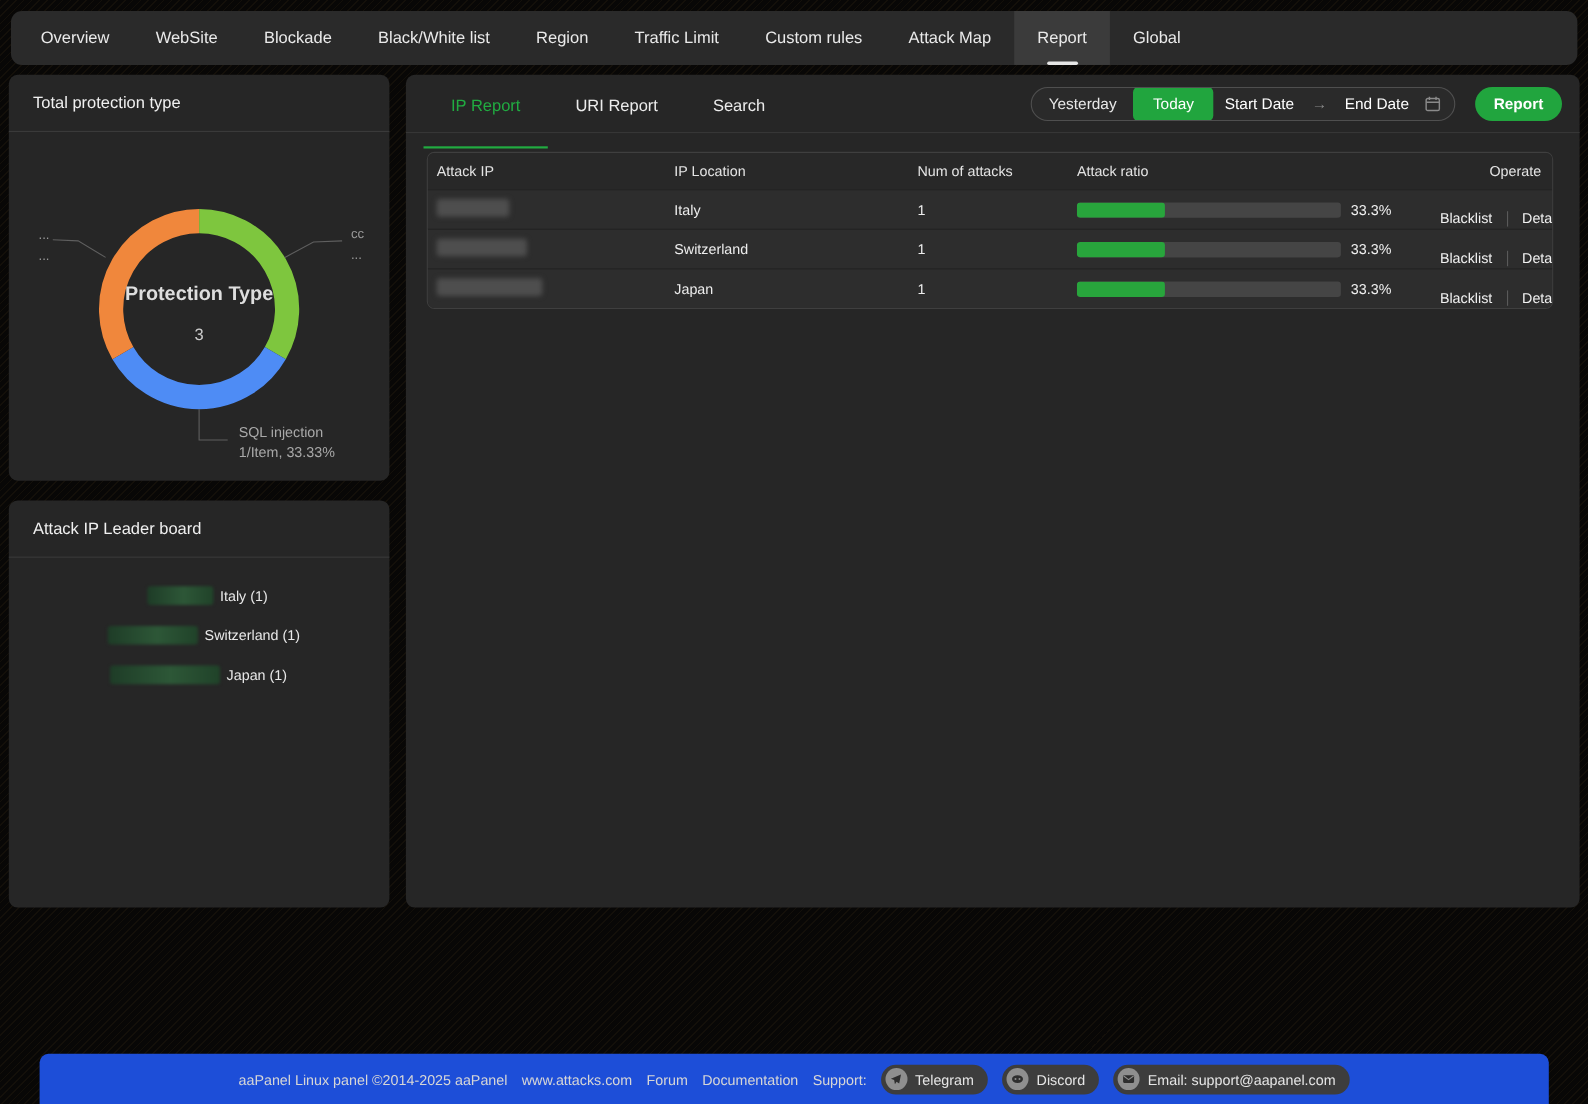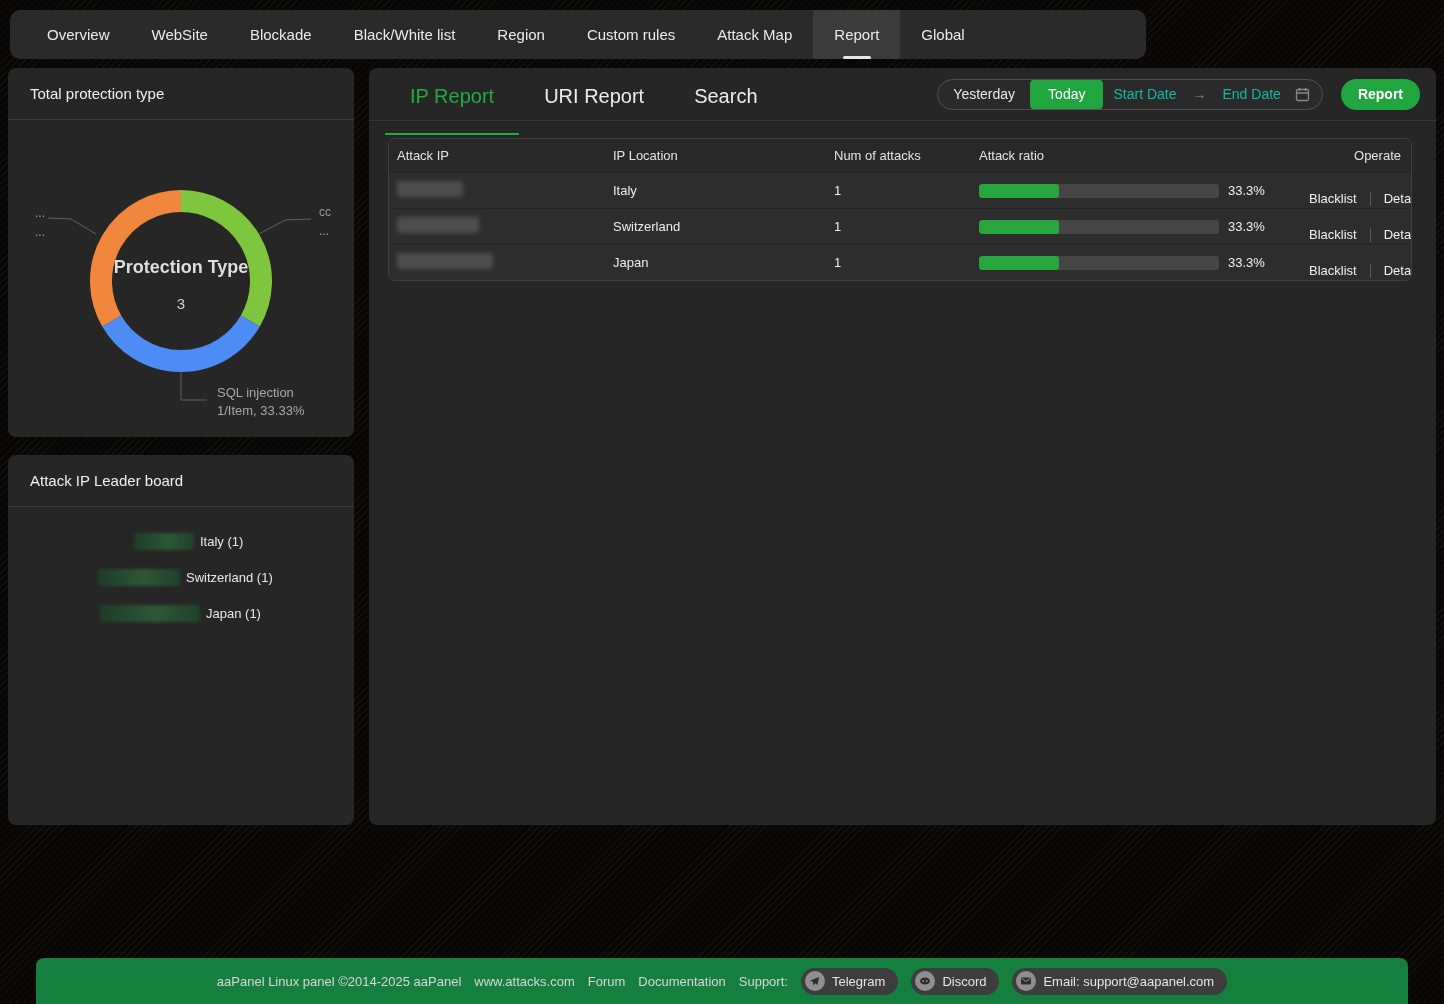--- a/index.html
+++ b/index.html
@@ -7,23 +7,23 @@
   body {
     position:relative;
     font-family:"Liberation Sans","DejaVu Sans",sans-serif;
     background-color:#080706;
     background-image:repeating-linear-gradient(135deg, rgba(120,90,40,0.10) 0 1px, transparent 1px 5px);
     color:#e8e8e8;
     overflow:hidden;
   }
   
   .topnav {
-    position:absolute; left:10px; top:10px; width:1136px; height:49px;
+    position:absolute; left:10px; top:10px; width:1424px; height:49px;
     background:#2a2a2a; border-radius:10px;
-    display:flex; align-items:flex-end; padding-left:16px;
+    display:flex; align-items:flex-end; padding-left:6px;
   }
   .nav-tab {
     padding:0 21px; line-height:49px; font-size:15px; color:#eaeaea;
     cursor:pointer; position:relative; white-space:nowrap;
   }
   .nav-tab.active { background:#3b3b3b; }
   .nav-tab.active::after {
     content:""; position:absolute; left:50%; transform:translateX(-50%);
     bottom:0; width:28px; height:3px; background:#e6e6e6; border-radius:2px;
   }
@@ -56,32 +56,32 @@
   .lb-row-0 { margin-left:126px; } .lb-row-0 .lb-bar { width:60px; }
   .lb-row-1 { margin-left:90px;  } .lb-row-1 .lb-bar { width:82px; }
   .lb-row-2 { margin-left:92px;  } .lb-row-2 .lb-bar { width:100px; }
   
   #main-panel { left:369px; top:68px; width:1067px; height:757px; }
   .panel-header {
     height:53px; display:flex; align-items:center;
     border-bottom:1px solid #363636; padding-left:16px; padding-right:16px;
   }
   .main-tab {
-    padding:0 25px; height:65px; line-height:53px; font-size:20px;
+    padding:0 25px; height:65px; line-height:53px; font-size:15px;
     color:#ececec; cursor:pointer; border-bottom:2px solid transparent;margin-top:17px;
   }
   .main-tab.active { color:#21ab41; border-bottom:2px solid #21ab41; }
   .header-right { margin-left:auto; display:flex; align-items:center; gap:18px;justify-content:flex-end; }
   .date-pill {
     display:flex; align-items:center; height:31px;
     border:1px solid #4f4f4f; border-radius:16px; background:#2a2a2a; overflow:hidden;
   }
   .seg { padding:0 15px; line-height:29px; font-size:14px; color:#e8e8e8; cursor:pointer; white-space:nowrap; }
   .seg.today { background:#21a53e; color:#fff; border-radius:5px; height:31px; line-height:31px; margin:0; padding:0 18px; }
-  .date-field { padding:0 10px; font-size:14px; color:#14b8a6; cursor:pointer; white-space:nowrap; }
+  .date-field { padding:0 10px; font-size:14px; color:#ffffff; cursor:pointer; white-space:nowrap; }
   .date-arrow { color:#8a8a8a; font-size:14px; padding:0 6px; }
   .cal-icon { margin:0 12px 0 4px; display:flex; align-items:center; cursor:pointer; }
   .btn-report {
     height:31px; padding:0 17px; border:none; border-radius:16px;
     background:#21a53e; color:#fff; font-size:14px; font-weight:700;
     font-family:inherit; cursor:pointer; line-height:31px;
   }
   
   .table-wrap {
     position:absolute; left:19px; top:70px; width:1024px;
@@ -100,21 +100,21 @@
   .ratio-fill { height:14px; background:#28a53c; border-radius:3px; }
   .ratio-pct { margin-left:9px; font-size:13px; color:#f0f0f0; }
   .op-cell { display:flex; justify-content:center; align-items:center; gap:13px;margin-top:16px; }
   .op-link { color:#f2f2f2; cursor:pointer; }
   .op-div { width:1px; height:14px; background:#5a5a5a; }
   .ip-blur { display:inline-block; height:16px; border-radius:3px; background:#4e4e4e; filter:blur(2.5px); }
   .ip-blur-0 { width:66px; } .ip-blur-1 { width:82px; } .ip-blur-2 { width:96px; }
   
   .footer {
     position:absolute; left:36px; top:958px; width:1372px; height:46px;
-    background:#15803d; border-radius:8px 8px 0 0;
+    background:#1d4ed8; border-radius:8px 8px 0 0;
     display:flex; align-items:center; justify-content:center; gap:13px;
     font-size:13px; color:#d6d6d6;
   }
   .f-link { color:#d6d6d6; cursor:pointer; }
   .f-pill {
     display:flex; align-items:center; gap:7px; height:27px;
     background:#3d3d3d; border-radius:14px; padding:0 13px 0 4px;
     cursor:pointer; color:#e6e6e6;
   }
   .f-circle {
@@ -124,20 +124,21 @@
 </style>
 </head>
 <body>
 
 <nav class="topnav">
   <div class="nav-tab">Overview</div>
   <div class="nav-tab">WebSite</div>
   <div class="nav-tab">Blockade</div>
   <div class="nav-tab">Black/White list</div>
   <div class="nav-tab">Region</div>
+  <div class="nav-tab">Traffic Limit</div>
   <div class="nav-tab">Custom rules</div>
   <div class="nav-tab">Attack Map</div>
   <div class="nav-tab active">Report</div>
   <div class="nav-tab">Global</div>
 </nav>
 
 <section class="card" id="card-protection">
   <div class="card-title">Total protection type</div>
   <svg class="donut-svg" viewBox="0 0 346 317" width="346" height="317">
     <path d="M 173 81 A 80 80 0 0 1 242.28 201" fill="none" stroke-width="22" stroke="#7ec63e"></path>

